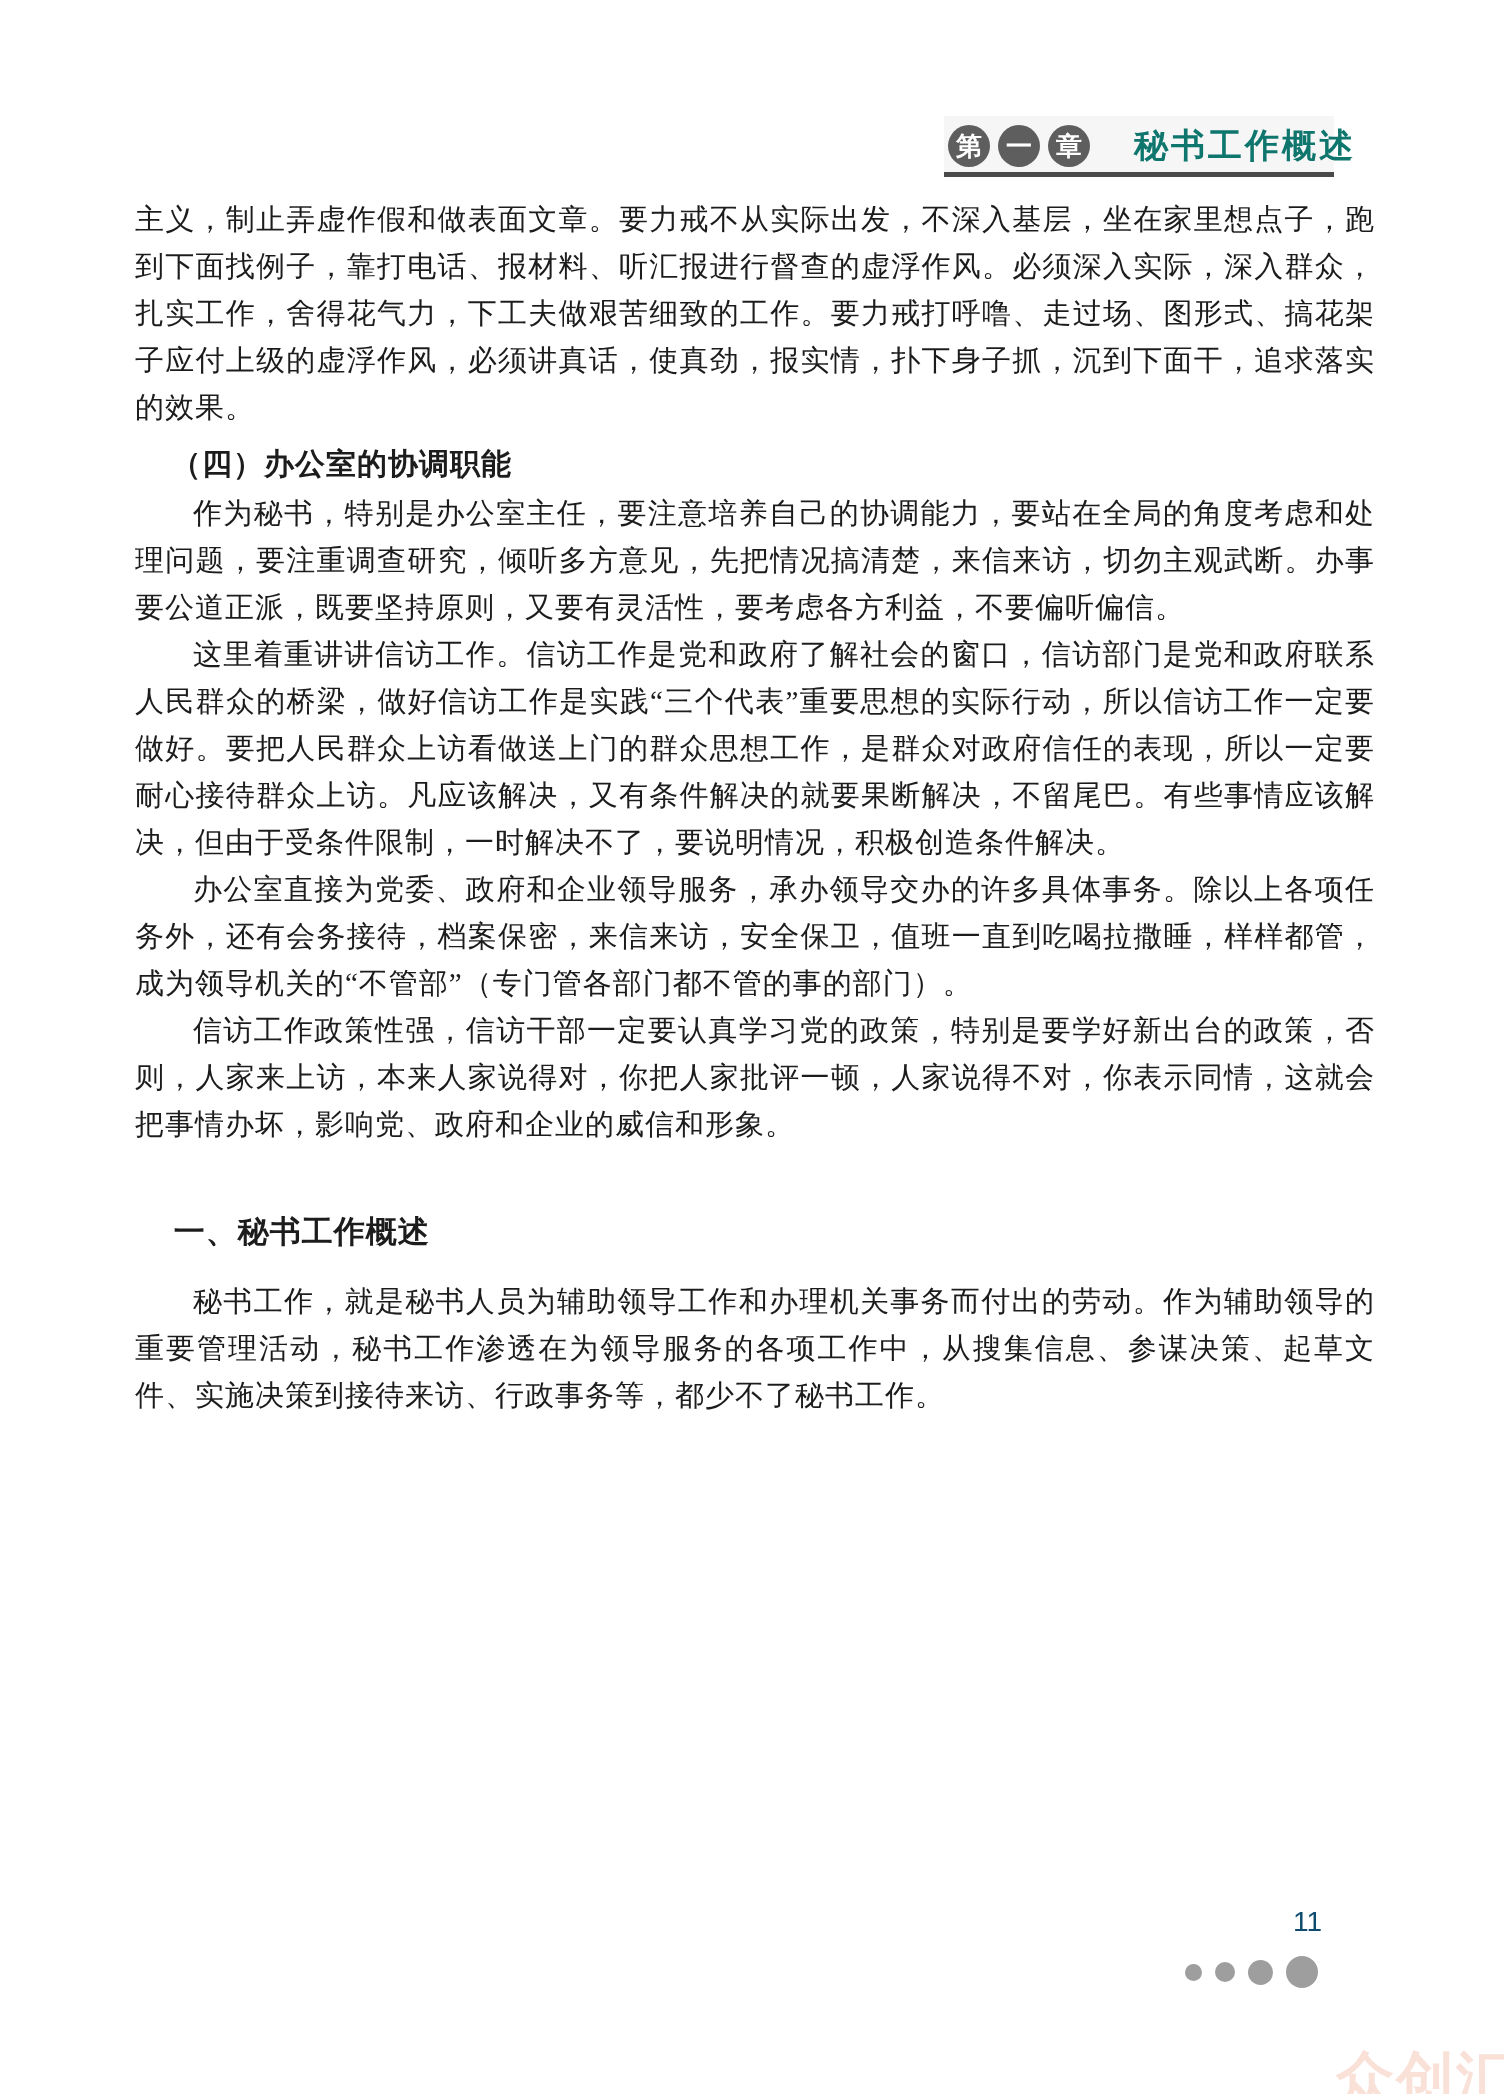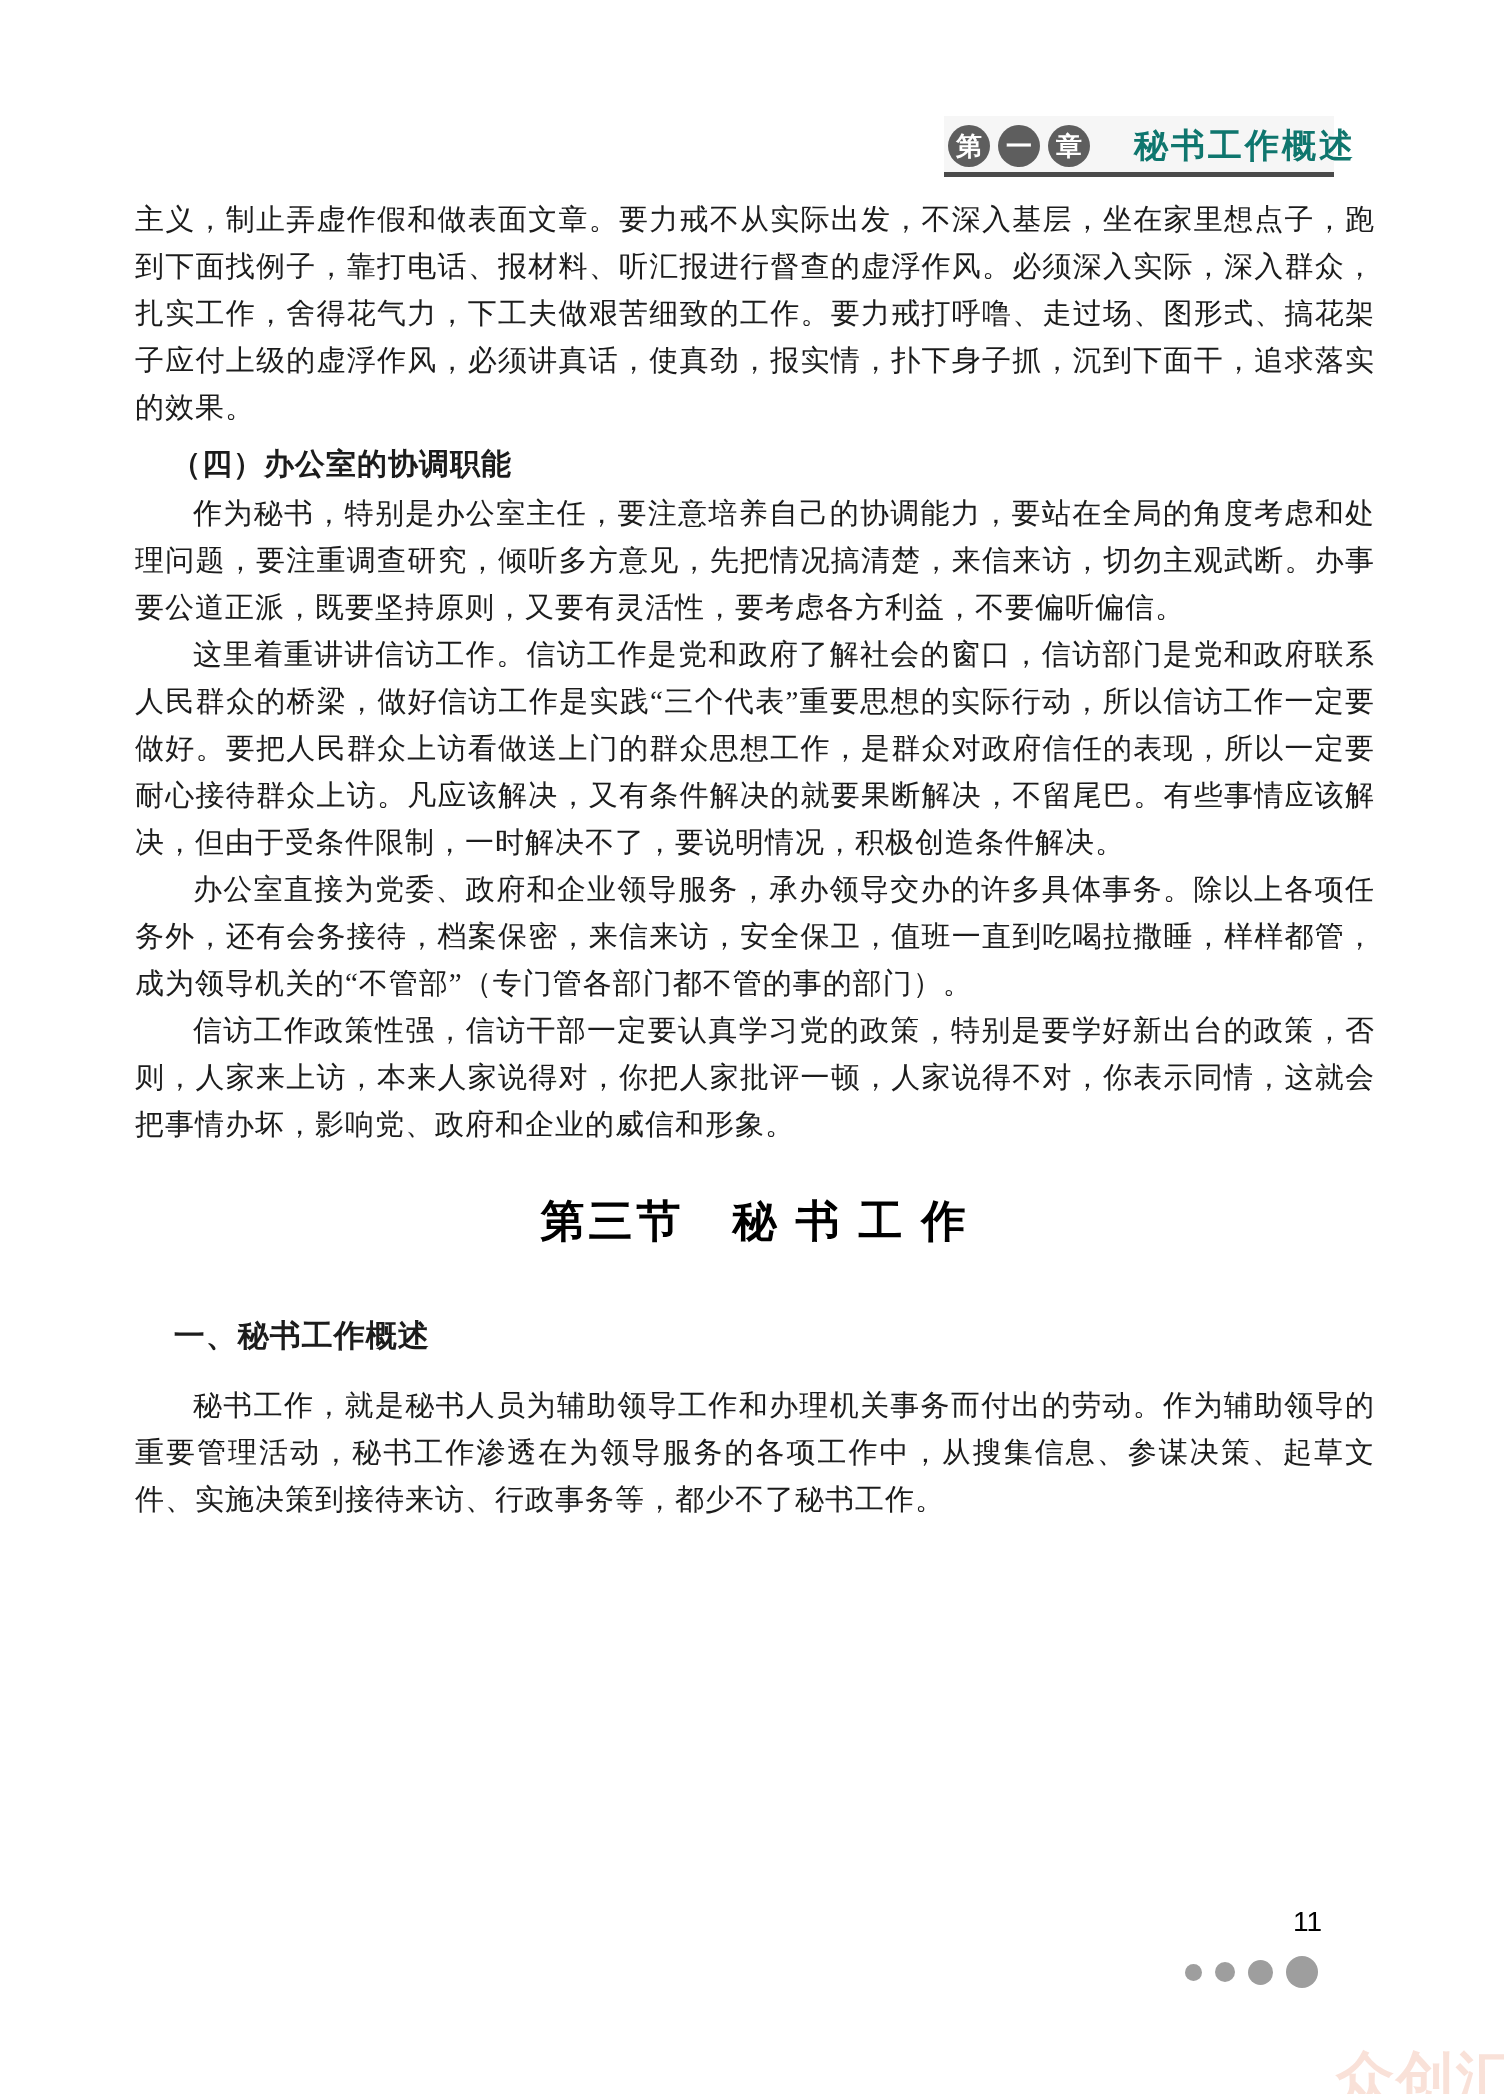--- a/index.html
+++ b/index.html
@@ -54,21 +54,21 @@
   }
   .sub-bold{
     margin:62px 0 0 0;text-indent:1.25em;font-weight:bold;
     font-size:31px;line-height:44px;
     font-family:"Liberation Sans","DejaVu Sans",sans-serif;
   }
   .sub-bold + .para{margin-top:24px;}
   
   .page-number{
     position:absolute;top:1906px;right:182px;
-    font-size:28px;color:#000000;
+    font-size:28px;color:#0c4a6e;
     font-family:"Liberation Sans","DejaVu Sans",sans-serif;
   }
   .footer-dots{
     position:absolute;top:1952px;right:186px;height:40px;
     display:flex;align-items:center;gap:13px;
   }
   .footer-dots .dot{
     border-radius:50%;background:#9e9e9e;display:inline-block;
   }
   
@@ -91,21 +91,20 @@
 </div>
 <div class="chapter-rule"></div>
 
 <div class="content">
     <div class="para no-indent">主义，制止弄虚作假和做表面文章。要力戒不从实际出发，不深入基层，坐在家里想点子，跑到下面找例子，靠打电话、报材料、听汇报进行督查的虚浮作风。必须深入实际，深入群众，扎实工作，舍得花气力，下工夫做艰苦细致的工作。要力戒打呼噜、走过场、图形式、搞花架子应付上级的虚浮作风，必须讲真话，使真劲，报实情，扑下身子抓，沉到下面干，追求落实的效果。</div>
     <div class="sub-kai">（四）办公室的协调职能</div>
     <div class="para">作为秘书，特别是办公室主任，要注意培养自己的协调能力，要站在全局的角度考虑和处理问题，要注重调查研究，倾听多方意见，先把情况搞清楚，来信来访，切勿主观武断。办事要公道正派，既要坚持原则，又要有灵活性，要考虑各方利益，不要偏听偏信。</div>
     <div class="para">这里着重讲讲信访工作。信访工作是党和政府了解社会的窗口，信访部门是党和政府联系人民群众的桥梁，做好信访工作是实践“三个代表”重要思想的实际行动，所以信访工作一定要做好。要把人民群众上访看做送上门的群众思想工作，是群众对政府信任的表现，所以一定要耐心接待群众上访。凡应该解决，又有条件解决的就要果断解决，不留尾巴。有些事情应该解决，但由于受条件限制，一时解决不了，要说明情况，积极创造条件解决。</div>
     <div class="para">办公室直接为党委、政府和企业领导服务，承办领导交办的许多具体事务。除以上各项任务外，还有会务接待，档案保密，来信来访，安全保卫，值班一直到吃喝拉撒睡，样样都管，成为领导机关的“不管部”（专门管各部门都不管的事的部门）。</div>
     <div class="para">信访工作政策性强，信访干部一定要认真学习党的政策，特别是要学好新出台的政策，否则，人家来上访，本来人家说得对，你把人家批评一顿，人家说得不对，你表示同情，这就会把事情办坏，影响党、政府和企业的威信和形象。</div>
-    <div class="section-title">第三节　秘 书 工 作</div>
     <div class="sub-bold">一、秘书工作概述</div>
     <div class="para">秘书工作，就是秘书人员为辅助领导工作和办理机关事务而付出的劳动。作为辅助领导的重要管理活动，秘书工作渗透在为领导服务的各项工作中，从搜集信息、参谋决策、起草文件、实施决策到接待来访、行政事务等，都少不了秘书工作。</div>
   </div>
 
 <div class="page-number">11</div>
 <div class="footer-dots">
     <span class="dot" style="width: 17px; height: 17px;"></span>
     <span class="dot" style="width: 20px; height: 20px;"></span>
     <span class="dot" style="width: 25px; height: 25px;"></span>
     <span class="dot" style="width: 32px; height: 32px;"></span>

